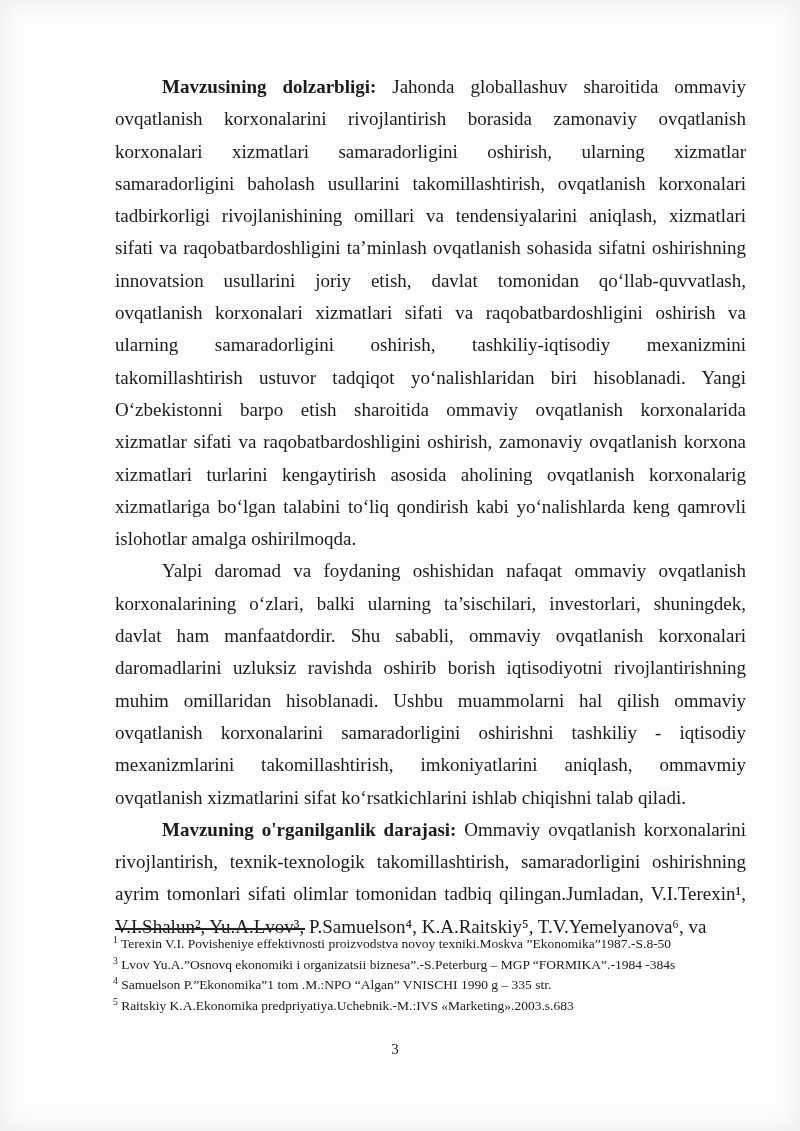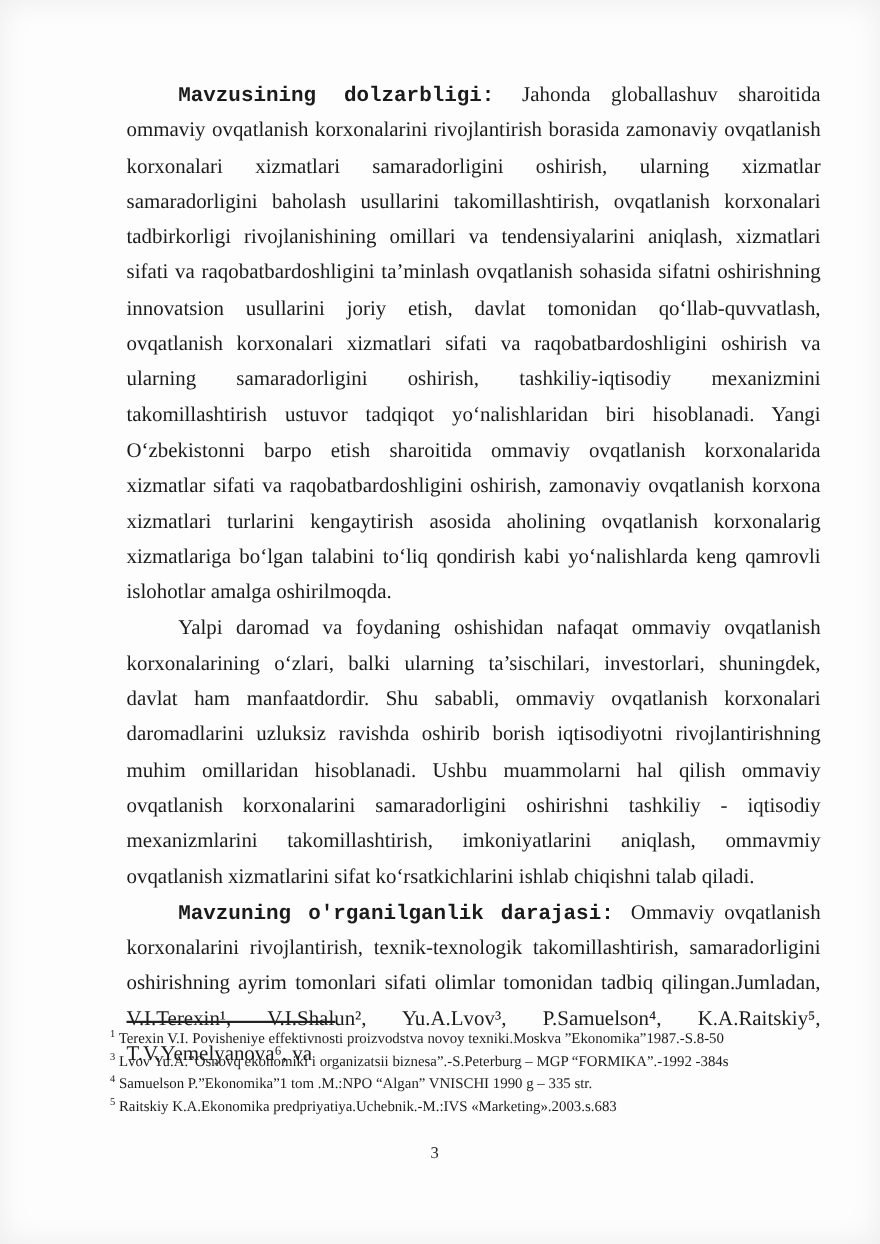--- a/index.html
+++ b/index.html
@@ -26,33 +26,32 @@
     font-size: 19px;
     line-height: 32.3px;
     text-align: justify;
   }
   .body-text p {
     margin: 0;
     text-indent: 47px;
   }
   .body-text b {
     font-weight: bold;
-    font-family: Liberation Mono, monospace;
   }
   .footnote-sep {
     position: absolute;
     left: 115px;
     top: 928px;
     width: 190px;
     height: 0;
     border-top: 2px solid #222;
   }
   .footnotes {
     position: absolute;
-    left: 100px;
+    left: 113px;
     top: 934px;
     width: 635px;
     font-size: 13.5px;
     line-height: 20.5px;
     text-align: left;
   }
   .footnotes .fn {
     margin: 0;
   }
   .footnotes sup {
@@ -77,20 +76,20 @@
   <div class="body-text">
     <p><b>Mavzusining dolzarbligi: </b><span>Jahonda globallashuv sharoitida ommaviy ovqatlanish korxonalarini rivojlantirish borasida zamonaviy ovqatlanish korxonalari xizmatlari samaradorligini oshirish, ularning xizmatlar samaradorligini baholash usullarini takomillashtirish, ovqatlanish korxonalari tadbirkorligi rivojlanishining omillari va tendensiyalarini aniqlash, xizmatlari sifati va raqobatbardoshligini ta’minlash ovqatlanish sohasida sifatni oshirishning innovatsion usullarini joriy etish, davlat tomonidan qoʻllab-quvvatlash, ovqatlanish korxonalari xizmatlari sifati va raqobatbardoshligini oshirish va ularning samaradorligini oshirish, tashkiliy-iqtisodiy mexanizmini takomillashtirish ustuvor tadqiqot yoʻnalishlaridan biri hisoblanadi. Yangi Oʻzbekistonni barpo etish sharoitida ommaviy ovqatlanish korxonalarida xizmatlar sifati va raqobatbardoshligini oshirish, zamonaviy ovqatlanish korxona xizmatlari turlarini kengaytirish asosida aholining ovqatlanish korxonalarig xizmatlariga boʻlgan talabini toʻliq qondirish kabi yoʻnalishlarda keng qamrovli islohotlar amalga oshirilmoqda.</span></p>
     <p><b></b><span>Yalpi daromad va foydaning oshishidan nafaqat ommaviy ovqatlanish korxonalarining oʻzlari, balki ularning ta’sischilari, investorlari, shuningdek, davlat ham manfaatdordir. Shu sababli, ommaviy ovqatlanish korxonalari daromadlarini uzluksiz ravishda oshirib borish iqtisodiyotni rivojlantirishning muhim omillaridan hisoblanadi. Ushbu muammolarni hal qilish ommaviy ovqatlanish korxonalarini samaradorligini oshirishni tashkiliy - iqtisodiy mexanizmlarini takomillashtirish, imkoniyatlarini aniqlash, ommavmiy ovqatlanish xizmatlarini sifat koʻrsatkichlarini ishlab chiqishni talab qiladi.</span></p>
     <p><b>Mavzuning o'rganilganlik darajasi: </b><span>Ommaviy ovqatlanish korxonalarini rivojlantirish, texnik-texnologik takomillashtirish, samaradorligini oshirishning ayrim tomonlari sifati olimlar tomonidan tadbiq qilingan.Jumladan, V.I.Terexin¹, V.I.Shalun², Yu.A.Lvov³, P.Samuelson⁴, K.A.Raitskiy⁵,  T.V.Yemelyanova⁶, va</span></p>
   </div>
 
   <div class="footnote-sep"></div>
 
   <div class="footnotes">
     <div class="fn"><sup>1</sup> <span>Terexin  V.I. Povisheniye effektivnosti proizvodstva novoy texniki.Moskva ”Ekonomika”1987.-S.8-50</span></div>
-    <div class="fn"><sup>3</sup> <span>Lvov Yu.A.”Osnovq ekonomiki i organizatsii biznesa”.-S.Peterburg – MGP “FORMIKA”.-1992 -384s</span></div>
+    <div class="fn"><sup>3</sup> <span>Lvov Yu.A.”Osnovq ekonomiki i organizatsii biznesa”.-S.Peterburg – MGP “FORMIKA”.-1984 -384s</span></div>
     <div class="fn"><sup>4</sup> <span>Samuelson P.”Ekonomika”1 tom .M.:NPO “Algan” VNISCHI 1990 g – 335 str.</span></div>
     <div class="fn"><sup>5</sup> <span>Raitskiy K.A.Ekonomika predpriyatiya.Uchebnik.-M.:IVS «Marketing».2003.s.683</span></div>
   </div>
 
   <div class="page-number">3</div>
 
 </div>
 
 </body></html>

